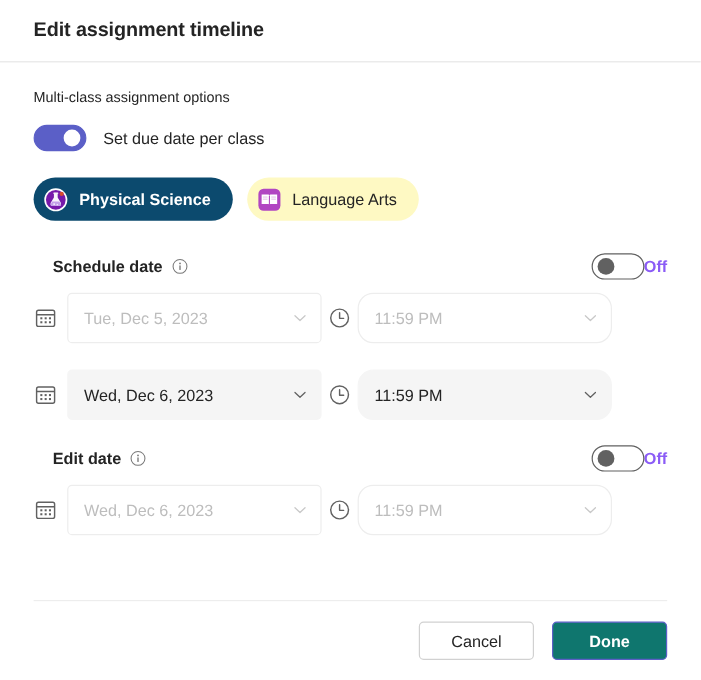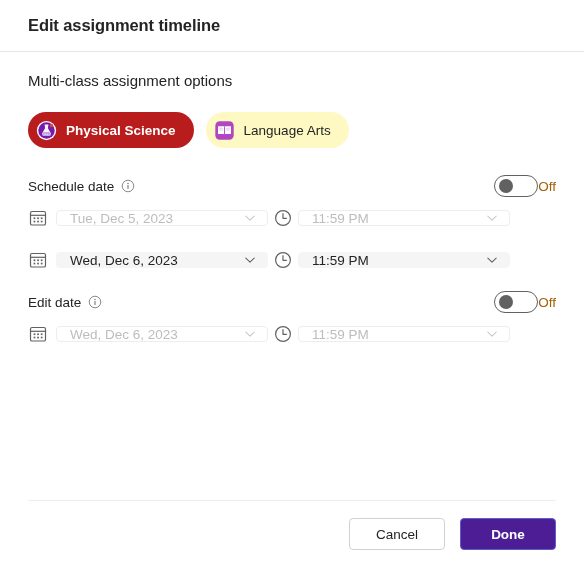--- a/index.html
+++ b/index.html
@@ -39,21 +39,21 @@
   }
 
   
   .body {
     flex: 1 1 auto;
     padding: 0 28px;
     position: relative;
   }
 
   .section-label {
-    font-size: 15px;
+    font-size: 12px;
     color: #242424;
     margin-top: 20px;
     margin-bottom: 0;
     line-height: 18px;
   }
 
   
   .switch-row {
     display: flex;
     align-items: center;
@@ -107,21 +107,21 @@
     height: 36px;
     padding: 0 18px 0 8px;
     border-radius: 18px;
     background: #fef9c3;
     font-size: 13.5px;
     color: #242424;
     cursor: pointer;
     white-space: nowrap;
   }
   .chip.selected {
-    background: #b91c1c;
+    background: #0c4a6e;
     color: #ffffff;
     font-weight: bold;
   }
   .chip-label { margin-left: 9px; }
   .chip-icon {
     width: 21px; height: 21px;
     flex: 0 0 21px;
     display: block;
   }
 
@@ -130,69 +130,71 @@
   .date-group.first { margin-top: 28px; }
 
   .group-head {
     display: flex;
     align-items: center;
     height: 20px;
     position: relative;
   }
   .group-title {
     font-size: 13.5px;
-    font-weight: normal;
-    color: #242424;
+    font-weight: bold;
+    color: #242424;
+    margin-left: 16px;
   }
   .info-icon {
     margin-left: 7px;
     width: 14px; height: 14px;
     display: block;
     opacity: .85;
   }
   .head-toggle {
     position: absolute;
     right: 0;
     display: flex;
     align-items: center;
   }
   .head-toggle .state-label {
     font-size: 13.5px;
-    color: #a16207;
+    color: #8b5cf6;
+    font-weight: bold;
   }
 
   
   .field-row {
     display: flex;
     align-items: center;
     margin-top: 12px;
   }
   .glyph-icon {
     width: 20px; height: 20px;
     flex: 0 0 20px;
     display: block;
   }
   .glyph-wrap {
     width: 28px;
     display: flex;
     align-items: center;
     justify-content: flex-start;
   }
   .picker {
-    height: 16px;
+    height: 42px;
     border-radius: 4px;
     display: flex;
     align-items: center;
     padding: 0 10px 0 13px;
     font-size: 13.5px;
     position: relative;
     cursor: pointer;
   }
   .picker.date { width: 212px; }
-  .picker.time { width: 212px; }
+  .picker.time { width: 212px; border-radius: 13px; }
   .picker.enabled {
     background: #f5f5f5;
     border: 1px solid #f5f5f5;
     color: #242424;
   }
   .picker.disabled {
     background: #ffffff;
     border: 1px solid #ededed;
     color: #bdbdbd;
     cursor: default;
@@ -235,39 +237,45 @@
     justify-content: center;
     cursor: pointer;
     padding: 0 14px;
   }
   .btn.secondary {
     background: #ffffff;
     border: 1px solid #d1d1d1;
     color: #242424;
   }
   .btn.primary {
-    background: #4c1d95;
+    background: #0f766e;
     border: 1px solid #5b5fc7;
     color: #ffffff;
     font-weight: bold;
   }
 </style>
 </head>
 <body>
 
 <div class="dialog">
 
   <div class="header">
     <div class="dialog-title">Edit assignment timeline</div>
   </div>
 
   <div class="body">
 
     <div class="section-label">Multi-class assignment options</div>
 
+    <div class="switch-row">
+      <div class="switch on">
+        <div class="thumb"></div>
+      </div>
+      <div class="switch-label">Set due date per class</div>
+    </div>
 
     <div class="chips">
 
       <div class="chip selected">
         <svg class="chip-icon" viewBox="0 0 24 24">
           <circle cx="12" cy="12" r="11" fill="#ffffff"></circle>
           <circle cx="12" cy="12" r="9.4" fill="#7719aa"></circle>
           <path d="M10.2 5.8h3.6v4.0l3.0 5.1c.8 1.4-.2 3.1-1.8 3.1H9.0c-1.6 0-2.6-1.7-1.8-3.1l3.0-5.1V5.8z" fill="#ffffff" opacity=".95"></path>
           <path d="M8.6 13.6h6.8l1.4 2.4c.5.9-.1 2-1.1 2H8.3c-1.0 0-1.6-1.1-1.1-2l1.4-2.4z" fill="#c4a0e8"></path>
           <circle cx="10.4" cy="16.1" r=".8" fill="#ffffff"></circle>

